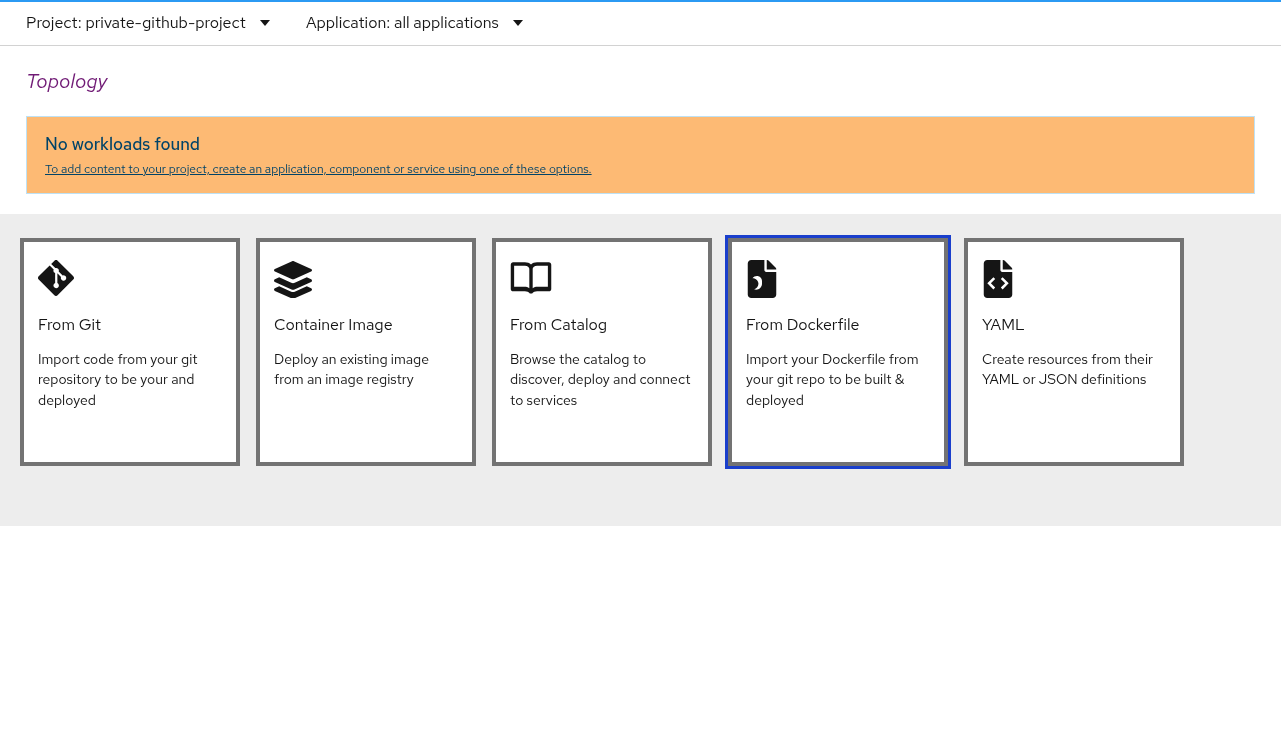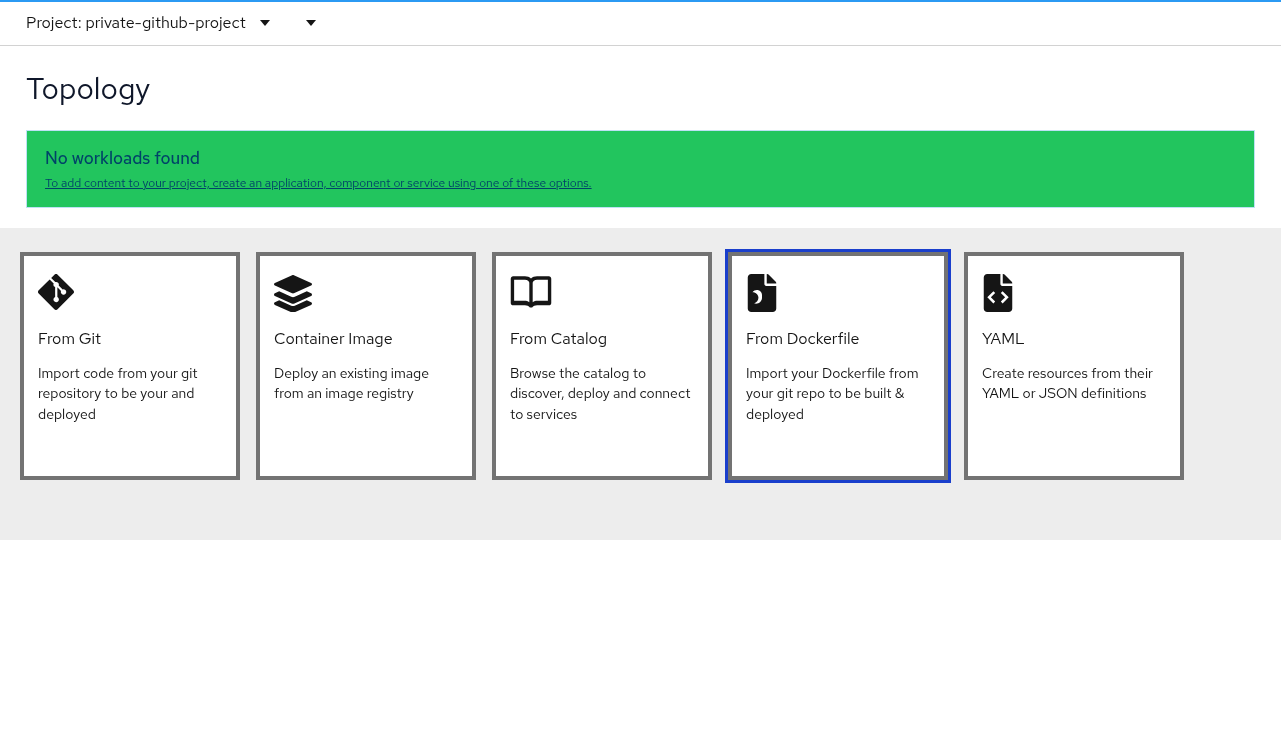--- a/index.html
+++ b/index.html
@@ -40,27 +40,28 @@
       height: 0;
       border-left: 5px solid transparent;
       border-right: 5px solid transparent;
       border-top: 6px solid #151515;
     }
     .page-header {
       padding: 22px 26px 22px;
       background: #fff;
     }
     .page-title {
-      font-size: 30px;
+      font-size: 20px;
       font-weight: 400;
-      color: #0f172a;
+      color: #701a75;
+      font-style: italic;
     }
     .info-banner {
       margin: 0 26px 20px;
-      background: #22c55e;
+      background: #fdba74;
       border: 1px solid #bee1f4;
       padding: 16px 18px;
     }
     .info-title {
       font-size: 17px;
       font-weight: 500;
       color: #004368;
       margin-bottom: 6px;
     }
     .info-text {
@@ -114,20 +115,21 @@
 <body>
 
 <div class="top-accent"></div>
 
 <div class="context-bar">
   <div class="context-dropdown">
     <span><span>Project:</span> <span>private-github-project</span></span>
     <span class="caret"></span>
   </div>
   <div class="context-dropdown">
+    <span><span>Application:</span> <span>all applications</span></span>
     <span class="caret"></span>
   </div>
 </div>
 
 <div class="page-header">
   <h1 class="page-title">Topology</h1>
 </div>
 
 <div class="info-banner">
   <div class="info-title">No workloads found</div>

